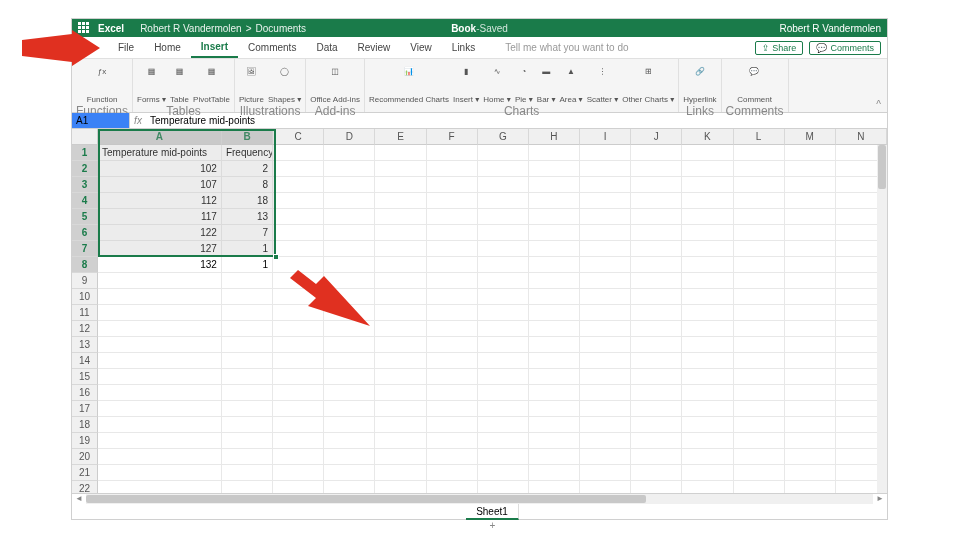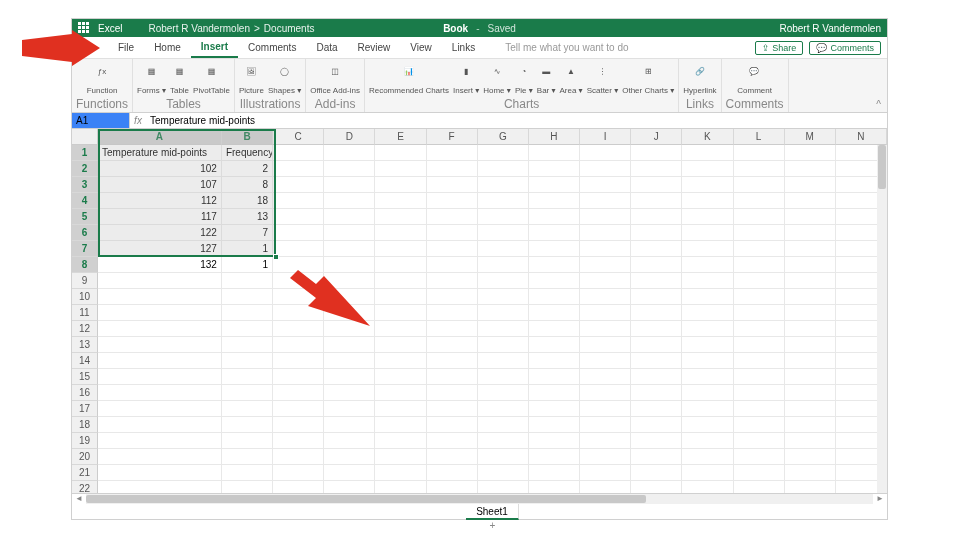--- a/index.html
+++ b/index.html
@@ -2,37 +2,37 @@
 <html><head>
 <meta charset="utf-8">
 <style>
   * { margin:0; padding:0; box-sizing:border-box; font-family:"Segoe UI",Arial,sans-serif; }
   body { background:#fff; width:960px; height:540px; overflow:hidden; position:relative; }
   .app { position:absolute; left:71px; top:18px; width:817px; height:502px; background:#fff; border:1px solid #d0d0d0; }
   
   .titlebar { height:18px; background:#1a7b4a; color:#fff; display:flex; align-items:center; font-size:10px; padding:0 6px; }
   .tb-appicon { width:12px; height:12px; display:grid; grid-template-columns:repeat(3,3px); grid-template-rows:repeat(3,3px); gap:1px; margin-right:8px; }
   .tb-appicon div { background:#fff; }
-  .tb-appname { font-weight:400; margin-right:26px; }
+  .tb-appname { font-weight:700; margin-right:16px; }
   .tb-crumb { opacity:0.9; }
-  .tb-center { position:absolute; left:50%; transform:translateX(-50%); display:flex; gap:8px; }
+  .tb-center { position:absolute; left:50%; transform:translateX(-50%); display:flex; }
   .tb-save { opacity:0.8; }
   .tb-user { margin-left:auto; }
   
   .menurow { height:22px; background:#fff; border-bottom:1px solid #e0e0e0; display:flex; align-items:center; font-size:10px; color:#444; padding-left:36px; position:relative; }
   .menu-item { padding:0 10px; height:100%; display:flex; align-items:center; cursor:pointer; }
   .menu-item.active { border-bottom:2px solid #1a7b4a; color:#1a7b4a; font-weight:600; }
   .tellme { margin-left:20px; color:#999; }
   .share-btns { position:absolute; right:6px; display:flex; gap:6px; }
   .share { border:1px solid #1a7b4a; color:#1a7b4a; padding:1px 6px; font-size:9px; border-radius:2px; display:flex; align-items:center; gap:3px; }
   
   .ribbon { height:54px; background:#f5f5f5; border-bottom:1px solid #d0d0d0; display:flex; font-size:8px; color:#555; }
   .rgroup { display:flex; flex-direction:column; justify-content:space-between; align-items:center; padding:3px 4px 1px; border-right:1px solid #e0e0e0; }
   .rg-btns { display:flex; gap:4px; }
-  .rbtn { display:flex; flex-direction:column; align-items:center; gap:7px; cursor:pointer; }
+  .rbtn { display:flex; flex-direction:column; align-items:center; gap:16px; cursor:pointer; }
   .ricon { width:18px; height:18px; display:flex; align-items:center; justify-content:center; }
   .rlbl { font-size:8px; line-height:1; text-align:center; }
   .rg-name { font-size:12px; color:#888; }
   .ribbon-collapse { margin-left:auto; padding:2px 6px; font-size:10px; color:#888; align-self:flex-end; cursor:pointer;}
   
   .fbar { height:16px; border-bottom:1px solid #d0d0d0; display:flex; align-items:center; font-size:10px; }
   .namebox { width:58px; border-right:1px solid #d0d0d0; padding-left:4px; height:100%; display:flex; align-items:center; background:#3b82f6;}
   .fx { width:16px; text-align:center; font-style:italic; color:#888; }
   .fval { flex:1; padding-left:4px; }
   

